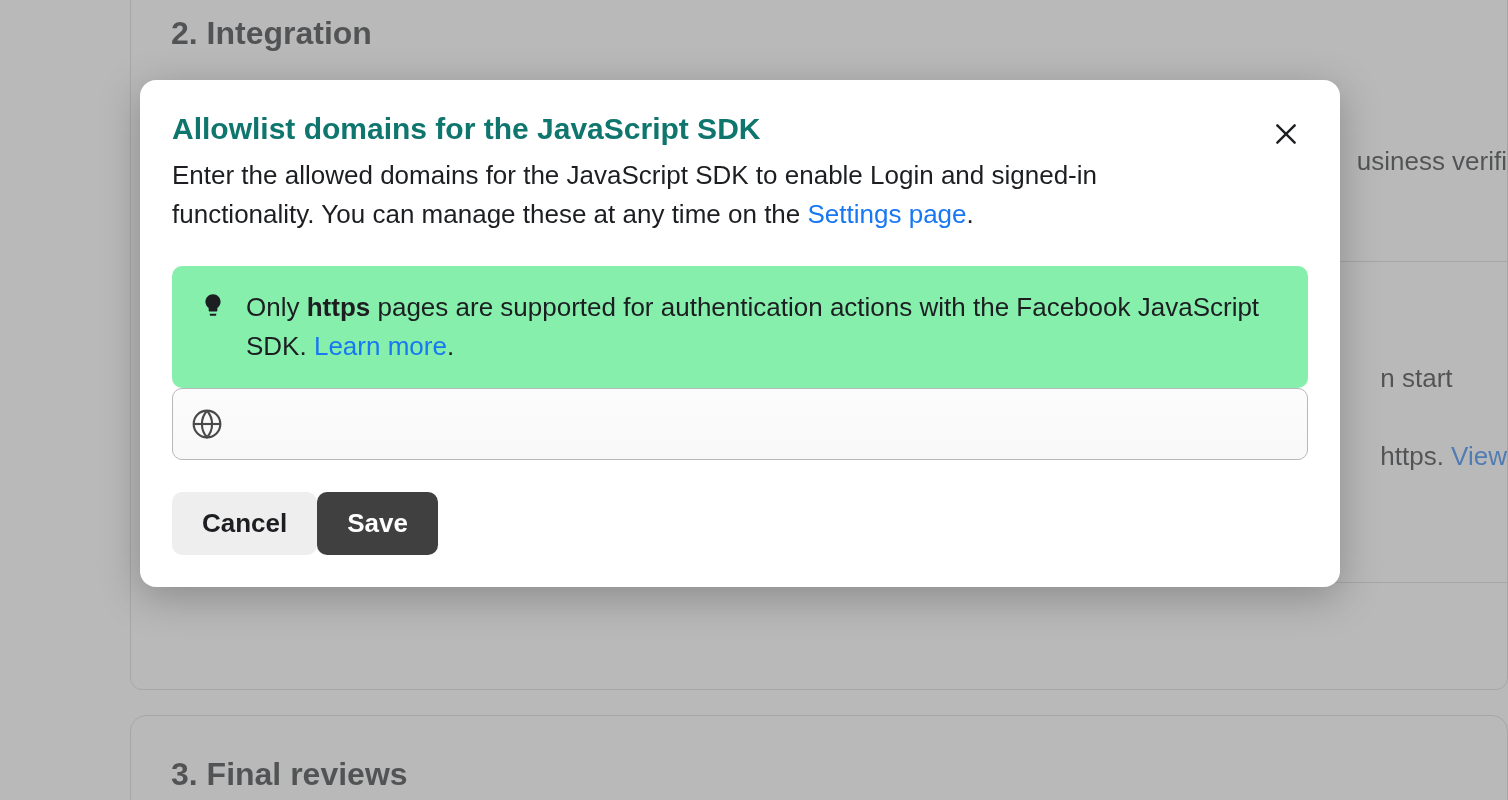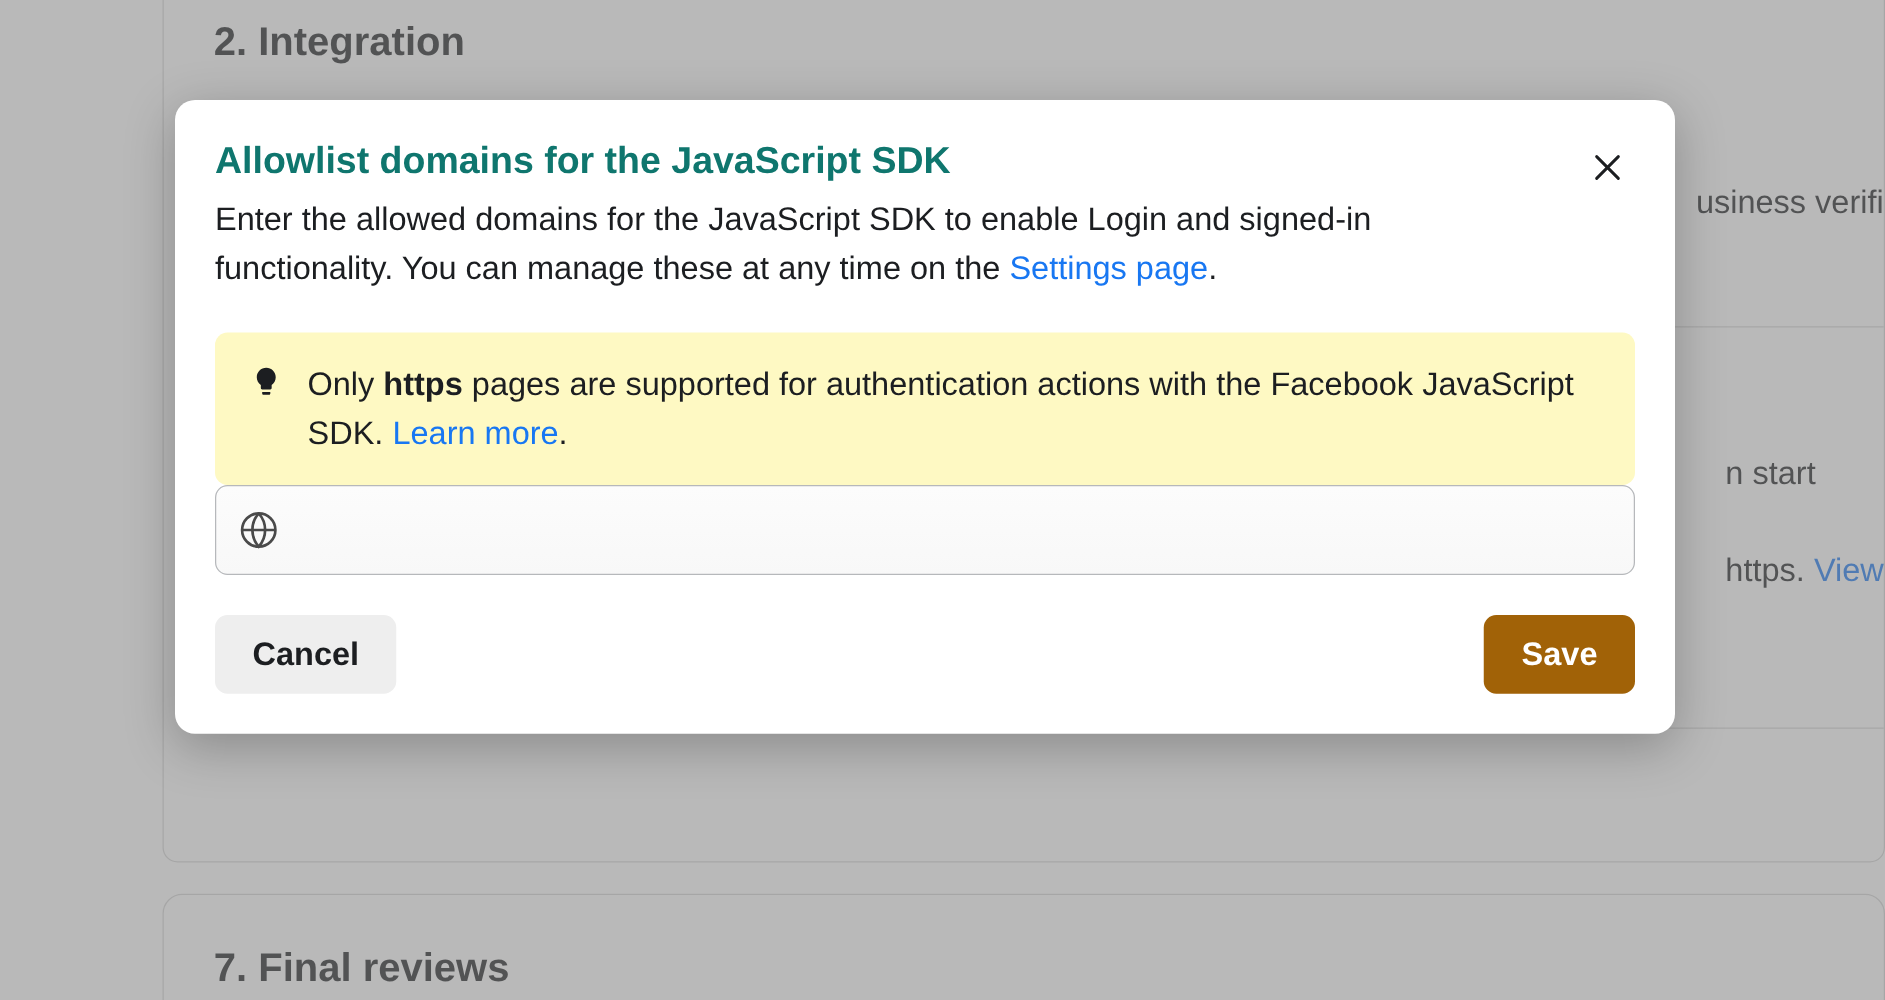--- a/index.html
+++ b/index.html
@@ -133,21 +133,21 @@
       border-radius: 50%;
       background: transparent;
       border: none;
     }
     .close-btn svg {
       width: 26px;
       height: 26px;
     }
     .info-box {
       margin-top: 32px;
-      background: #fef9c3;
+      background: #86efac;
       border-radius: 10px;
       padding: 22px 28px;
       display: flex;
       align-items: flex-start;
       gap: 20px;
     }
     .info-icon {
       flex-shrink: 0;
       margin-top: 4px;
     }
@@ -187,56 +187,56 @@
       border: none;
       outline: none;
       background: transparent;
       font-size: 24px;
       flex: 1;
       color: #1c1e21;
     }
     .modal-footer {
       margin-top: 32px;
       display: flex;
-      justify-content: space-between;
+      justify-content: flex-start;
     }
     .btn {
       font-size: 26px;
       font-weight: 600;
       padding: 16px 30px;
       border-radius: 10px;
       border: none;
       cursor: pointer;
       font-family: inherit;
     }
     .btn-cancel {
       background: #eeeeee;
       color: #1c1e21;
     }
     .btn-save {
-      background: #a16207;
+      background: #404040;
       color: #fff;
     }
   </style>
 </head>
 <body>
 
 <div class="background-page">
   <div class="bg-section">
     <h2 class="bg-section-heading">2. Integration</h2>
     <div class="bg-text-right">usiness verifi</div>
     <div class="bg-divider"></div>
     <div class="bg-text-right2">
       <span>n start</span><br><br>
       <span>https. </span><a href="#">View</a>
     </div>
     <div class="bg-divider2"></div>
   </div>
   <div class="bg-section2">
-    <h2 class="bg-section-heading" style="margin-top:0">7. Final reviews</h2>
+    <h2 class="bg-section-heading" style="margin-top:0">3. Final reviews</h2>
   </div>
 </div>
 
 <div class="overlay"></div>
 
 <div class="modal">
   <div class="modal-header">
     <button class="close-btn">
       <svg viewBox="0 0 24 24" fill="none" stroke="#1c1e21" stroke-width="2.2" stroke-linecap="round">
         <line x1="4" y1="4" x2="20" y2="20"></line>

